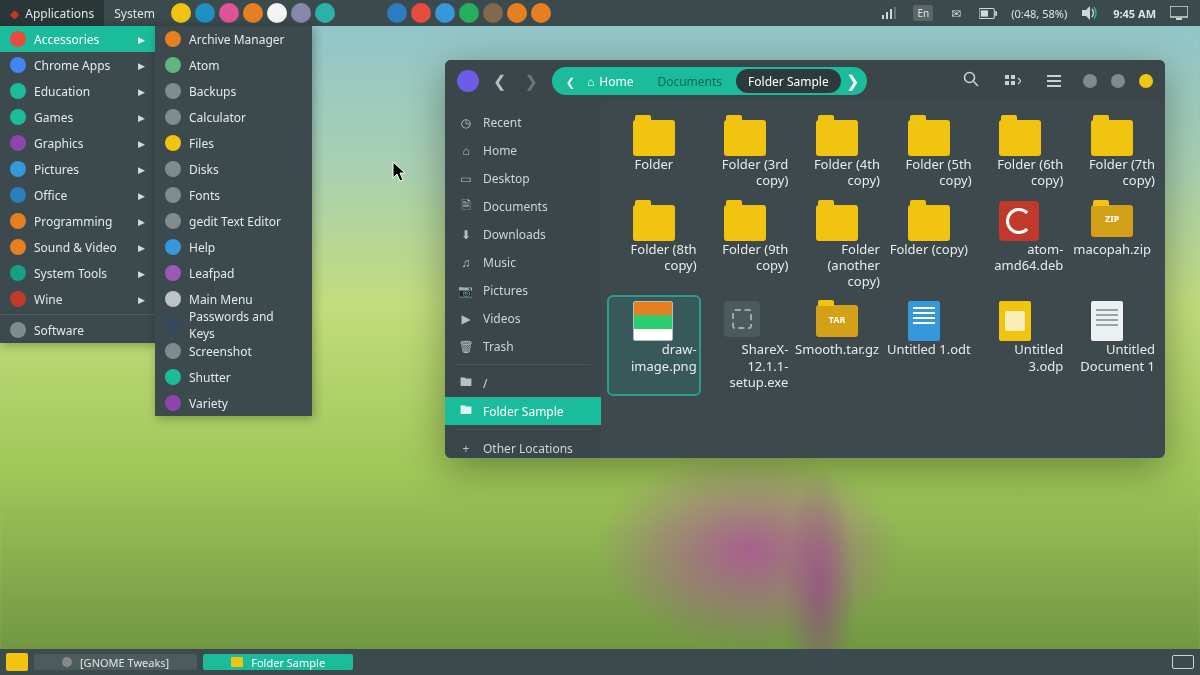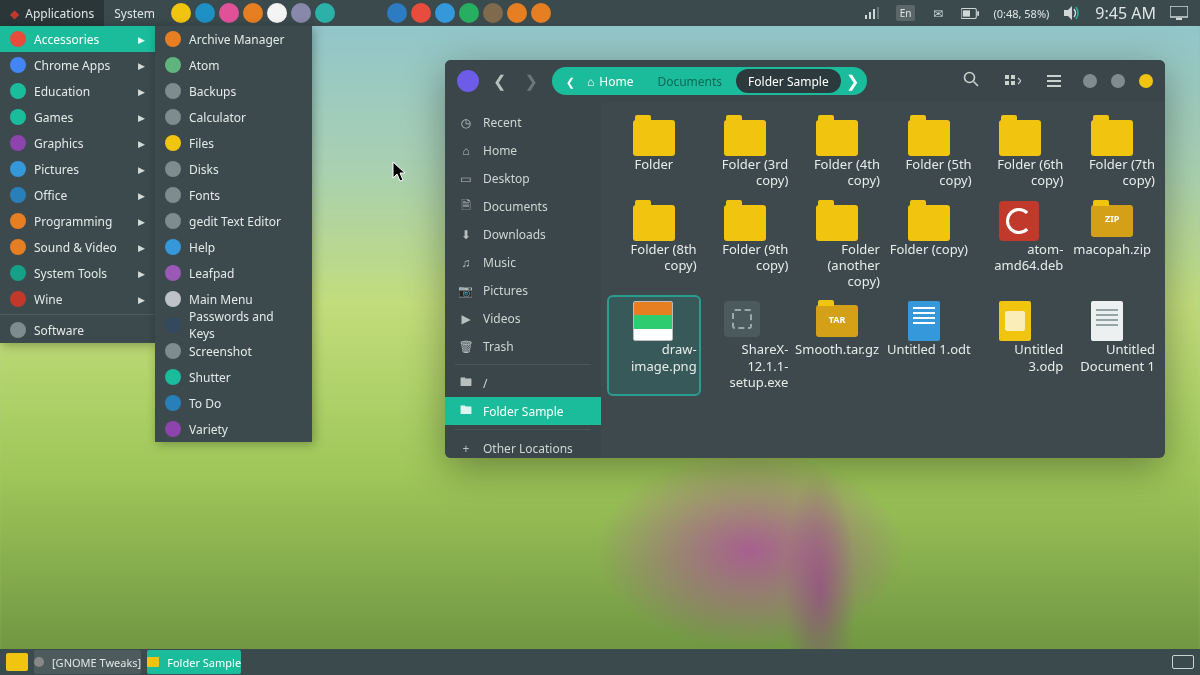--- a/index.html
+++ b/index.html
@@ -66,21 +66,21 @@
   .tar .folder{background:#d4a017;}
   .odt-icon{width:32px;height:40px;background:#3498db;border-radius:2px;position:relative;}
   .odt-icon::before{content:"";position:absolute;top:6px;left:5px;right:5px;height:2px;background:#fff;box-shadow:0 5px 0 #fff,0 10px 0 #fff,0 15px 0 #fff;}
   .odp-icon{width:32px;height:40px;background:#f1c40f;border-radius:2px;position:relative;}
   .odp-icon::before{content:"";position:absolute;top:10px;left:6px;right:6px;bottom:10px;background:#fff;opacity:0.7;border-radius:2px;}
   .txt-icon{width:32px;height:40px;background:#ecf0f1;border-radius:2px;position:relative;}
   .txt-icon::before{content:"";position:absolute;top:8px;left:5px;right:5px;height:2px;background:#95a5a6;box-shadow:0 5px 0 #95a5a6,0 10px 0 #95a5a6,0 15px 0 #95a5a6;}
   
   .taskbar { position:absolute; bottom:0; left:0; right:0; height:26px; background:#3a4a4d; display:flex; align-items:center; z-index:10; padding:0 6px; gap:6px; }
   .tb-box { width:22px; height:18px; background:#f1c40f; border-radius:2px; }
-  .tb-item { height:24px; padding:0 0; border-radius:2px; display:flex; align-items:center; gap:8px; font-size:11px; color:#dfe6e5; cursor:pointer; }
+  .tb-item { height:16px; padding:0 28px; border-radius:2px; display:flex; align-items:center; gap:8px; font-size:11px; color:#dfe6e5; cursor:pointer; }
   .tb-item.minwin { background:#4e5b5d; }
   .tb-item.active { background:#1abc9c; color:#fff; }
   .tb-right { margin-left:auto; }
   .show-desk { width:22px; height:14px; border:1.5px solid #cbd4d1; border-radius:2px; }
   
   .cursor { position:absolute; top:161px; left:392px; z-index:30; }
   .cursor svg { width:16px; height:22px; }
 </style>
 </head>
 <body>
@@ -134,21 +134,21 @@
         </svg>
     </div>
     <span style="font-size:11px;">(0:48, 58%)</span>
     <div class="sys-ico">
       <svg width="16" height="14" viewBox="0 0 16 14">
           <polygon points="0,4 4,4 8,0 8,14 4,10 0,10" fill="#cfd8d6"></polygon>
           <path d="M10 3 Q13 7 10 11" stroke="#cfd8d6" fill="none" stroke-width="1.4"></path>
           <path d="M12 1 Q16 7 12 13" stroke="#1abc9c" fill="none" stroke-width="1.4"></path>
         </svg>
     </div>
-    <span style="font-size:16px;">9:45 AM</span>
+    <span style="font-size:11px;font-weight:bold;">9:45 AM</span>
     <div class="sys-ico">
       <svg width="18" height="14" viewBox="0 0 18 14">
           <rect x="0" y="0" width="18" height="11" rx="1" fill="none" stroke="#cfd8d6" stroke-width="1.4"></rect>
           <rect x="6" y="12" width="6" height="2" fill="#cfd8d6"></rect>
         </svg>
     </div>
   </div>
 </div>
 
 <div class="menu" id="main-menu">
@@ -263,24 +263,20 @@
       <span class="mi-icon" style="background:#34495e"></span>
       <span>Passwords and Keys</span>
     </div>
     <div class="menu-item">
       <span class="mi-icon" style="background:#7f8c8d"></span>
       <span>Screenshot</span>
     </div>
     <div class="menu-item">
       <span class="mi-icon" style="background:#1abc9c"></span>
       <span>Shutter</span>
-    </div>
-    <div class="menu-item">
-      <span class="mi-icon" style="background:#2980b9"></span>
-      <span>To Do</span>
     </div>
     <div class="menu-item">
       <span class="mi-icon" style="background:#8e44ad"></span>
       <span>Variety</span>
     </div>
   </div>
 
 <div class="fm">
   <div class="fm-header">
     <div class="fm-logo"></div>

